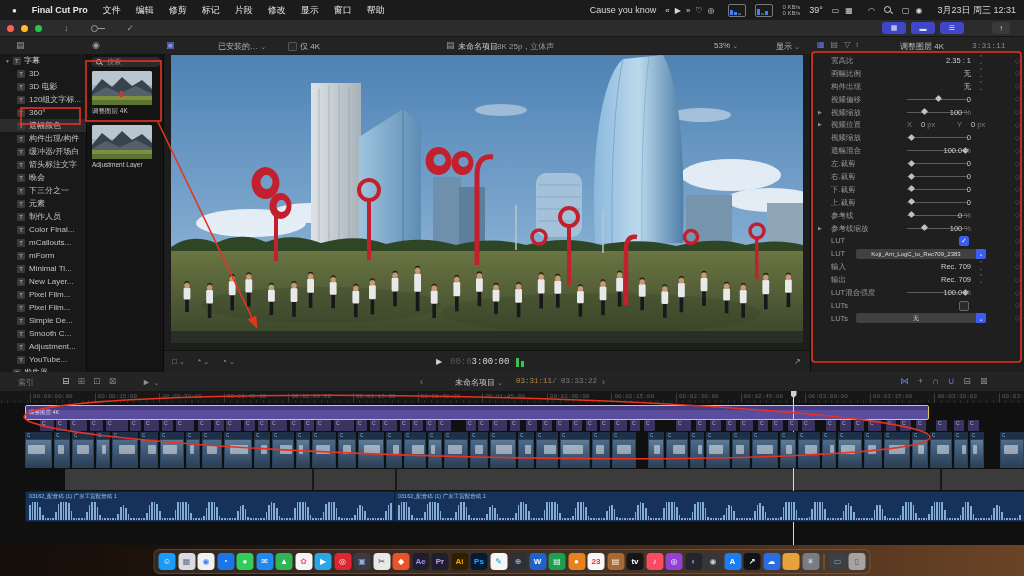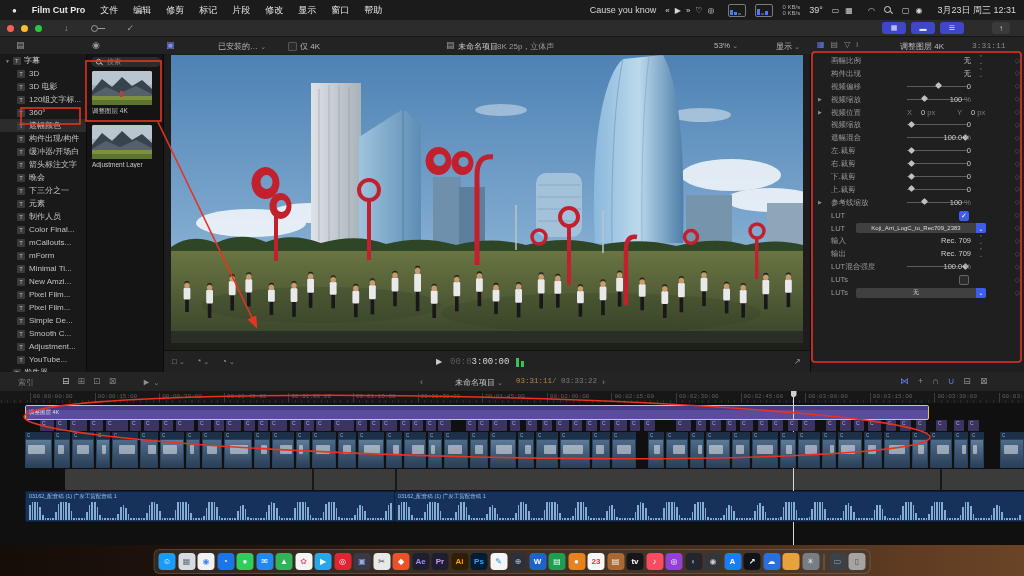--- a/index.html
+++ b/index.html
@@ -110,21 +110,21 @@
   #anno{position:absolute;inset:0;width:1024px;height:576px;pointer-events:none;z-index:50;}
 </style>
 </head>
 <body>
 
 <div id="stage">
 
   <div id="menubar" class="abs">
     <div class="mb-left">
       <span style="font-size:8px;">●</span>
-    <span class="appname">Film Cut Pro</span>
+    <span class="appname">Final Cut Pro</span>
         <span>文件</span>
         <span>编辑</span>
         <span>修剪</span>
         <span>标记</span>
         <span>片段</span>
         <span>修改</span>
         <span>显示</span>
         <span>窗口</span>
         <span>帮助</span>
       </div>
@@ -254,21 +254,21 @@
       <div class="sb-row sb-item">
         <span class="t-ic">T</span>
         <span>mForm</span>
       </div>
       <div class="sb-row sb-item">
         <span class="t-ic">T</span>
         <span>Minimal Ti...</span>
       </div>
       <div class="sb-row sb-item">
         <span class="t-ic">T</span>
-        <span>New Amzi...</span>
+        <span>New Layer...</span>
       </div>
       <div class="sb-row sb-item">
         <span class="t-ic">T</span>
         <span>Pixel Film...</span>
       </div>
       <div class="sb-row sb-item">
         <span class="t-ic">T</span>
         <span>Pixel Film...</span>
       </div>
       <div class="sb-row sb-item">
@@ -609,20 +609,29 @@
         <span class="m" style="height:9px"></span>
           <span class="m" style="height:6px"></span>
       </span>
       <span class="vb-ic" style="left:630px">↗</span>
     </div>
   </div>
 
   <div id="inspector" class="abs">
     <div id="insp-rows">
         <div class="insp-row">
+          <span class="lbl">宽高比</span>
+          <span class="kf">◇</span>
+          <span class="val">2.35 : 1</span>
+          <span class="stepper">
+            <span>⌃</span>
+            <span>⌄</span>
+          </span>
+        </div>
+        <div class="insp-row">
           <span class="lbl">画幅比例</span>
           <span class="kf">◇</span>
           <span class="val">无</span>
           <span class="stepper">
             <span>⌃</span>
             <span>⌄</span>
           </span>
         </div>
         <div class="insp-row">
           <span class="lbl">构件出现</span>
@@ -699,20 +708,28 @@
           </span>
           <span class="val">0</span>
         </div>
         <div class="insp-row">
           <span class="lbl">上.裁剪</span>
           <span class="kf">◇</span>
           <span class="track">
             <span class="thumbk" style="left: 2.28px;"></span>
           </span>
           <span class="val">0</span>
+        </div>
+        <div class="insp-row">
+          <span class="lbl">参考线</span>
+          <span class="kf">◇</span>
+          <span class="track">
+            <span class="thumbk" style="left: 2.28px;"></span>
+          </span>
+          <span class="val">0 <span class="un">%</span></span>
         </div>
         <div class="insp-row">
           <span class="disc">▶</span>
           <span class="lbl">参考线缩放</span>
           <span class="kf">◇</span>
           <span class="track">
             <span class="thumbk" style="left: 15.39px;"></span>
           </span>
           <span class="val">100 <span class="un">%</span></span>
         </div>

